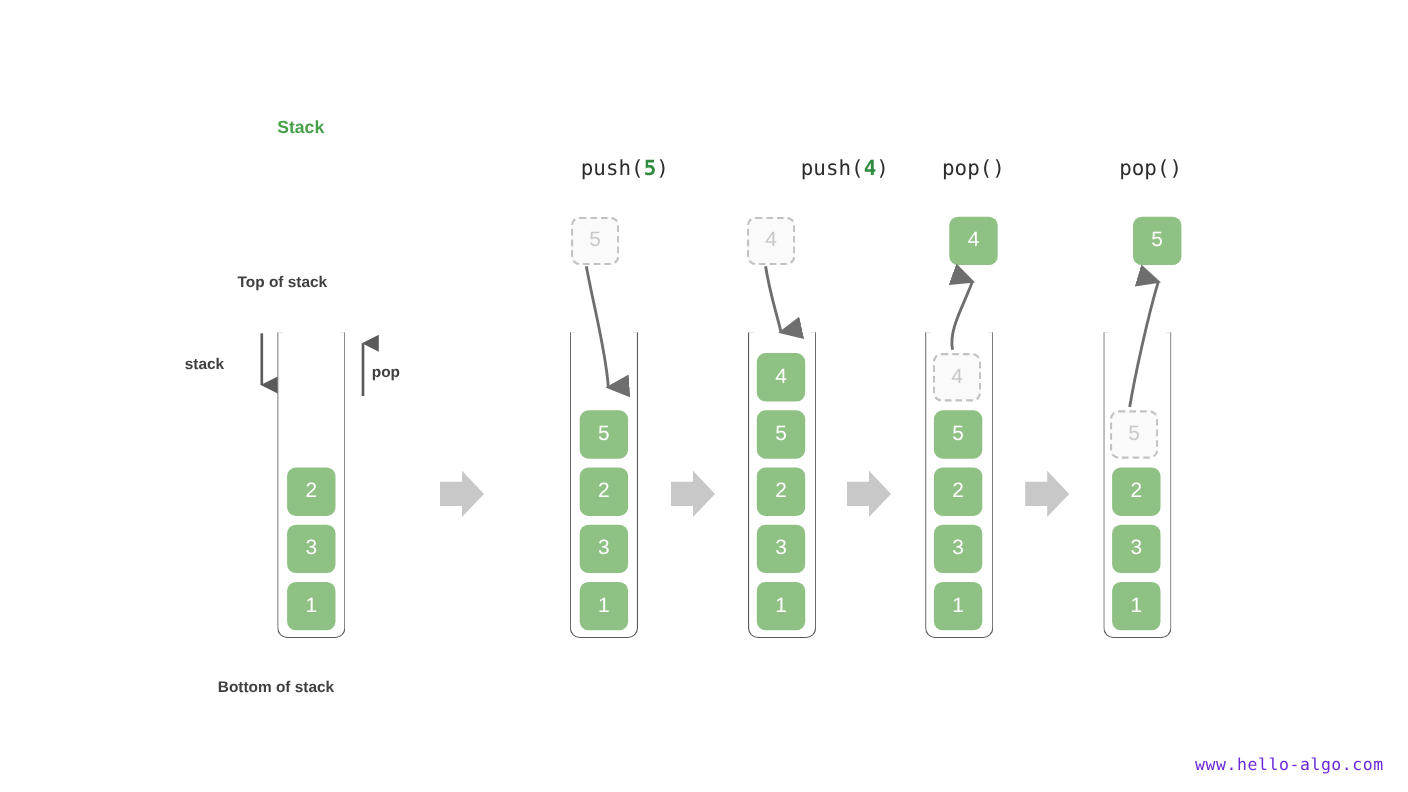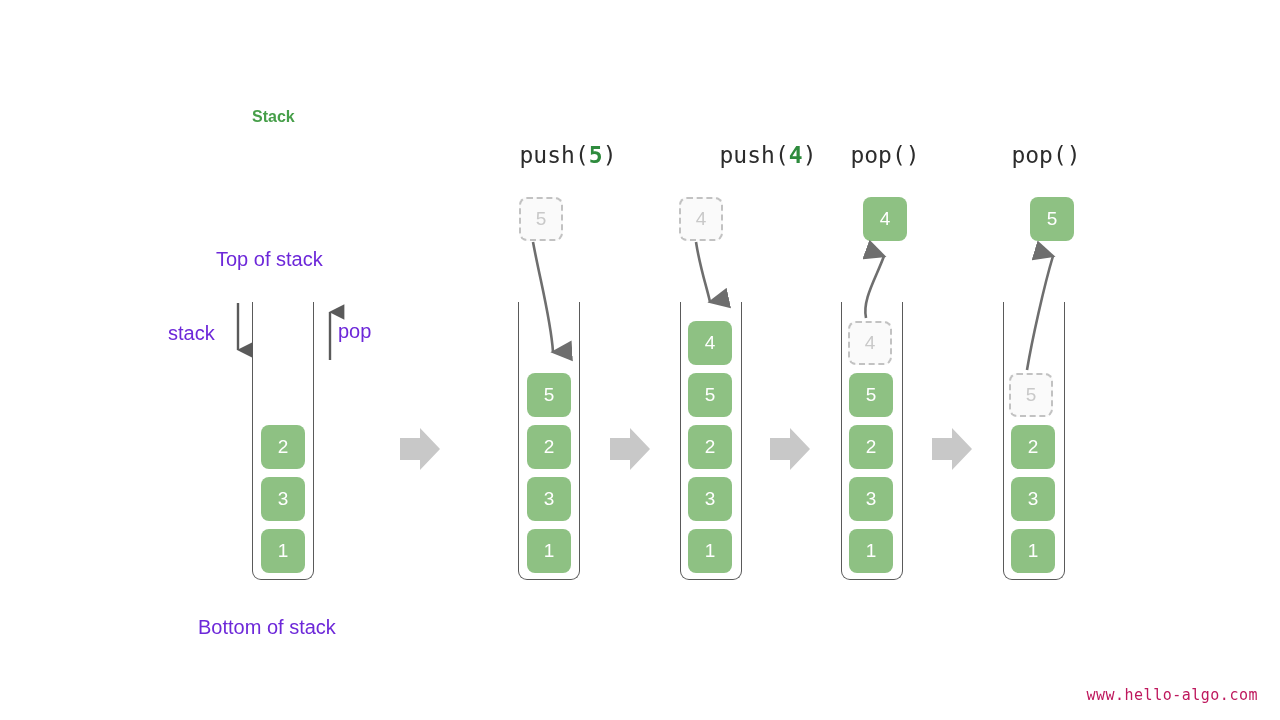--- a/index.html
+++ b/index.html
@@ -25,48 +25,48 @@
     left: 252px;
     top: 108px;
     font-size: 16px;
     font-weight: bold;
     color: #479f4a;
     letter-spacing: 0px;
     white-space: nowrap;
   }
   .label-bold {
     position: absolute;
-    font-size: 20px;
-    font-weight: normal;
-    color: #6d28d9;
+    font-size: 14px;
+    font-weight: bold;
+    color: #404040;
     white-space: nowrap;
   }
   .top-of-stack { left: 216px; top: 248px; }
   .bottom-of-stack { left: 198px; top: 616px; }
   .push-label { left: 168px; top: 322px; }
-  .pop-label  { left: 338px; top: 320px; }
+  .pop-label  { left: 338px; top: 330px; }
 
   .op-label {
     position: absolute;
     top: 142px;
     font-family: "DejaVu Sans Mono", "Liberation Mono", monospace;
-    font-size: 23px;
+    font-size: 19px;
     color: #2c2c2c;
     white-space: nowrap;
     transform: translateX(-50%);
   }
   .op-label .arg { color: #2e8b3d; font-weight: bold; }
 
   .watermark {
     position: absolute;
     right: 22px;
     bottom: 16px;
     font-family: "DejaVu Sans Mono", "Liberation Mono", monospace;
     font-size: 15px;
-    color: #be185d;
+    color: #6d28d9;
     letter-spacing: 0.5px;
     white-space: nowrap;
   }
   .container-u {
     position: absolute;
     width: 62px;
     height: 278px;
     box-sizing: border-box;
     border: 1.6px solid #5a5a5a;
     border-top: none;

